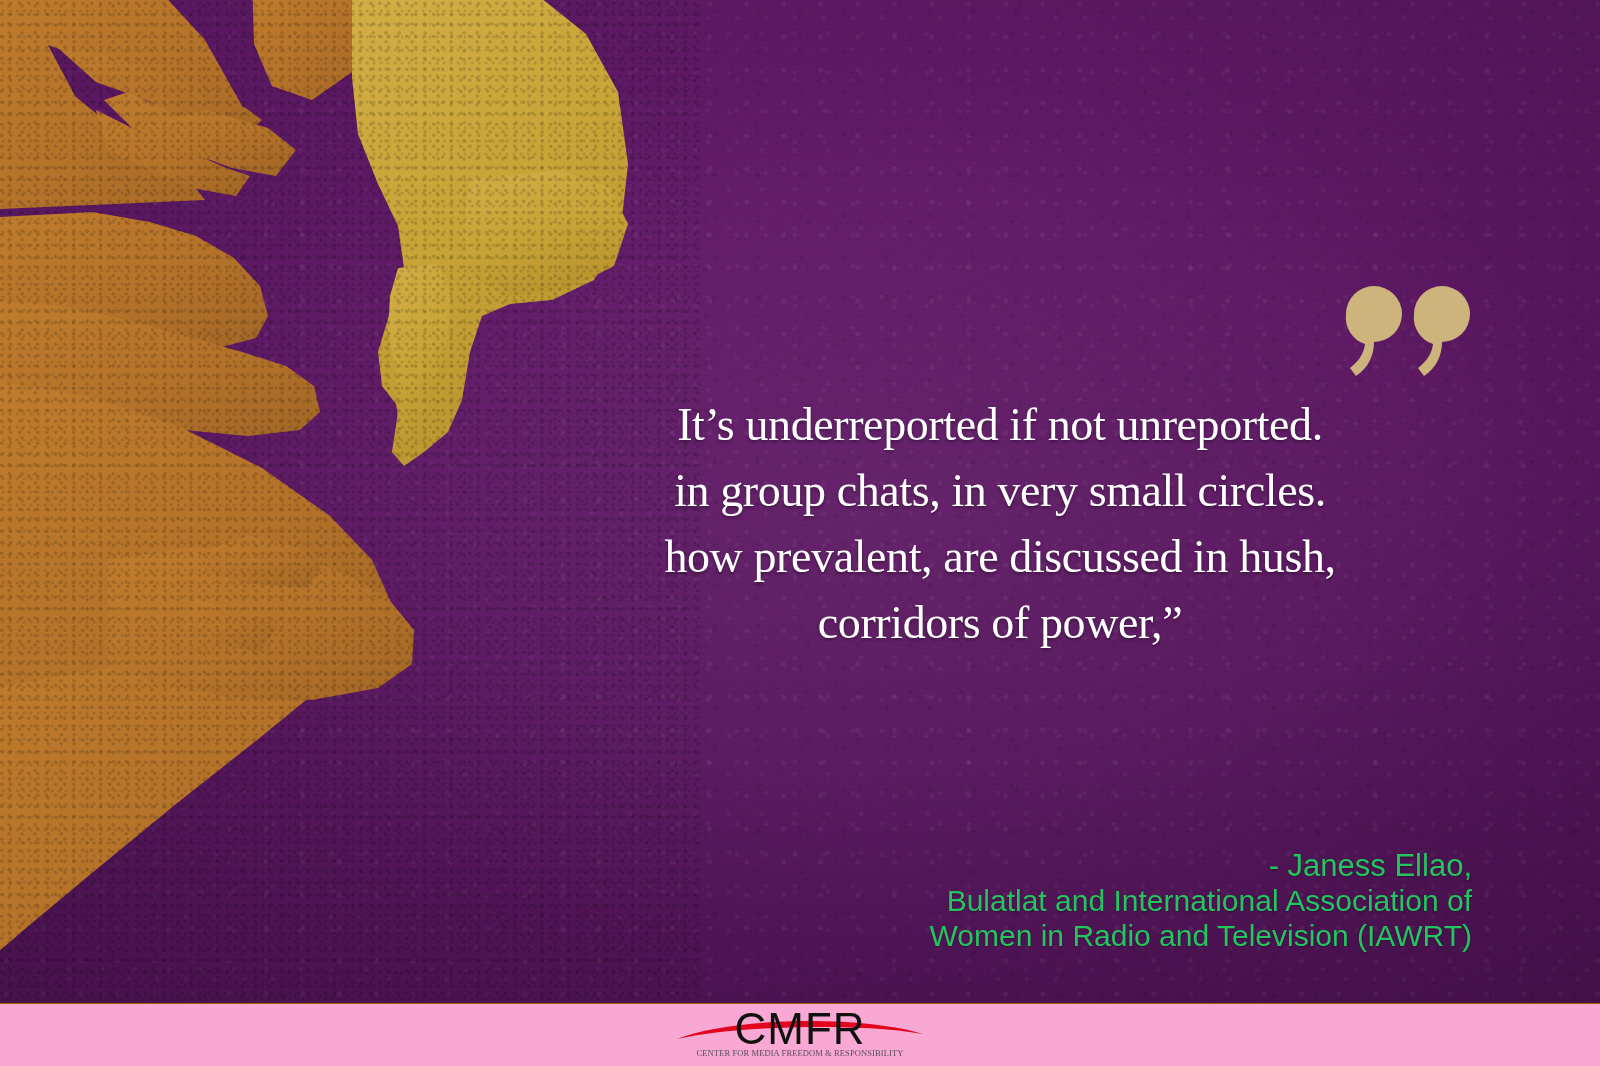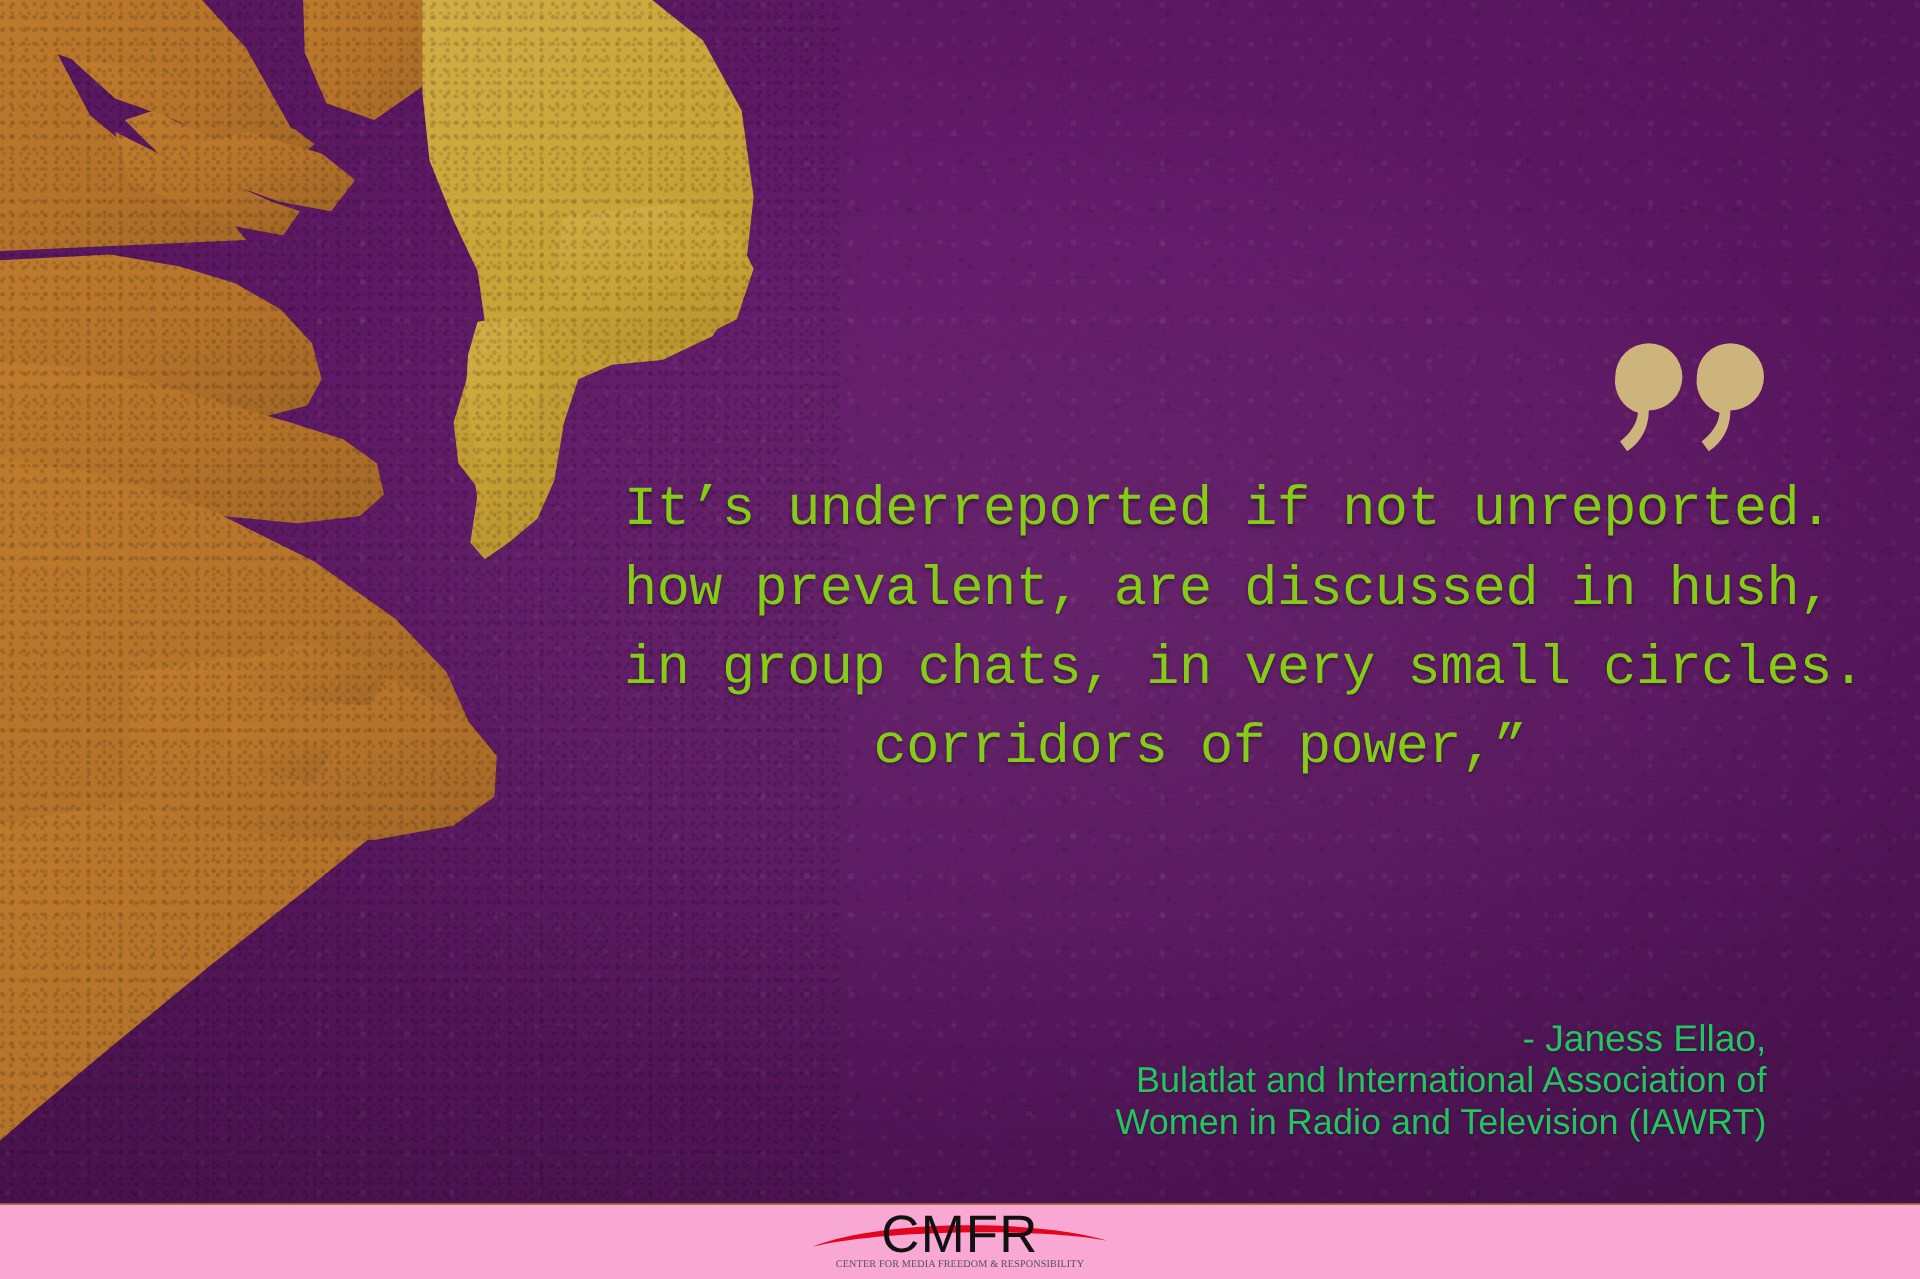--- a/index.html
+++ b/index.html
@@ -81,25 +81,25 @@
   }
   #quote-mark svg { display:block; width:100%; height:100%; }
 
   
   #quote {
     position: absolute;
     left: 520px;
     top: 392px;
     width: 960px;
     text-align: center;
-    font-family: Liberation Mono, monospace;
+    font-family: Liberation Serif, serif;
     font-size: 46px;
     line-height: 66px;
     letter-spacing: -0.4px;
-    color: #84cc16;
+    color: #ffffff;
     text-shadow: 0 2px 3px rgba(0,0,0,0.35);
   }
   #quote .qline { display: block; white-space: nowrap; }
 
   
   #attribution {
     position: absolute;
     left: 760px;
     top: 848px;
     width: 712px;
@@ -221,22 +221,22 @@
     <svg viewBox="0 0 140 100" aria-hidden="true">
       <g fill="#cdb37c">
         <path d="M 8,32 a 28,28 0 1 1 28,28 c 0,14 -6,26 -18,34 l -6,-8 c 9,-7 14,-15 15,-24 A 28,28 0 0 1 8,32 Z"></path>
         <path d="M 76,32 a 28,28 0 1 1 28,28 c 0,14 -6,26 -18,34 l -6,-8 c 9,-7 14,-15 15,-24 A 28,28 0 0 1 76,32 Z"></path>
       </g>
     </svg>
   </div>
 
   <div id="quote">
     <span class="qline">It’s underreported if not unreported.</span>
+    <span class="qline">in group chats, in very small circles.</span>
     <span class="qline">how prevalent, are discussed in hush,</span>
-    <span class="qline">in group chats, in very small circles.</span>
     <span class="qline">corridors of power,”</span>
   </div>
 
   <div id="attribution">
     <span class="aline aname">- Janess Ellao,</span>
     <span class="aline">Bulatlat and International Association of</span>
     <span class="aline">Women in Radio and Television (IAWRT)</span>
   </div>
 
   <div id="bottom-bar">

